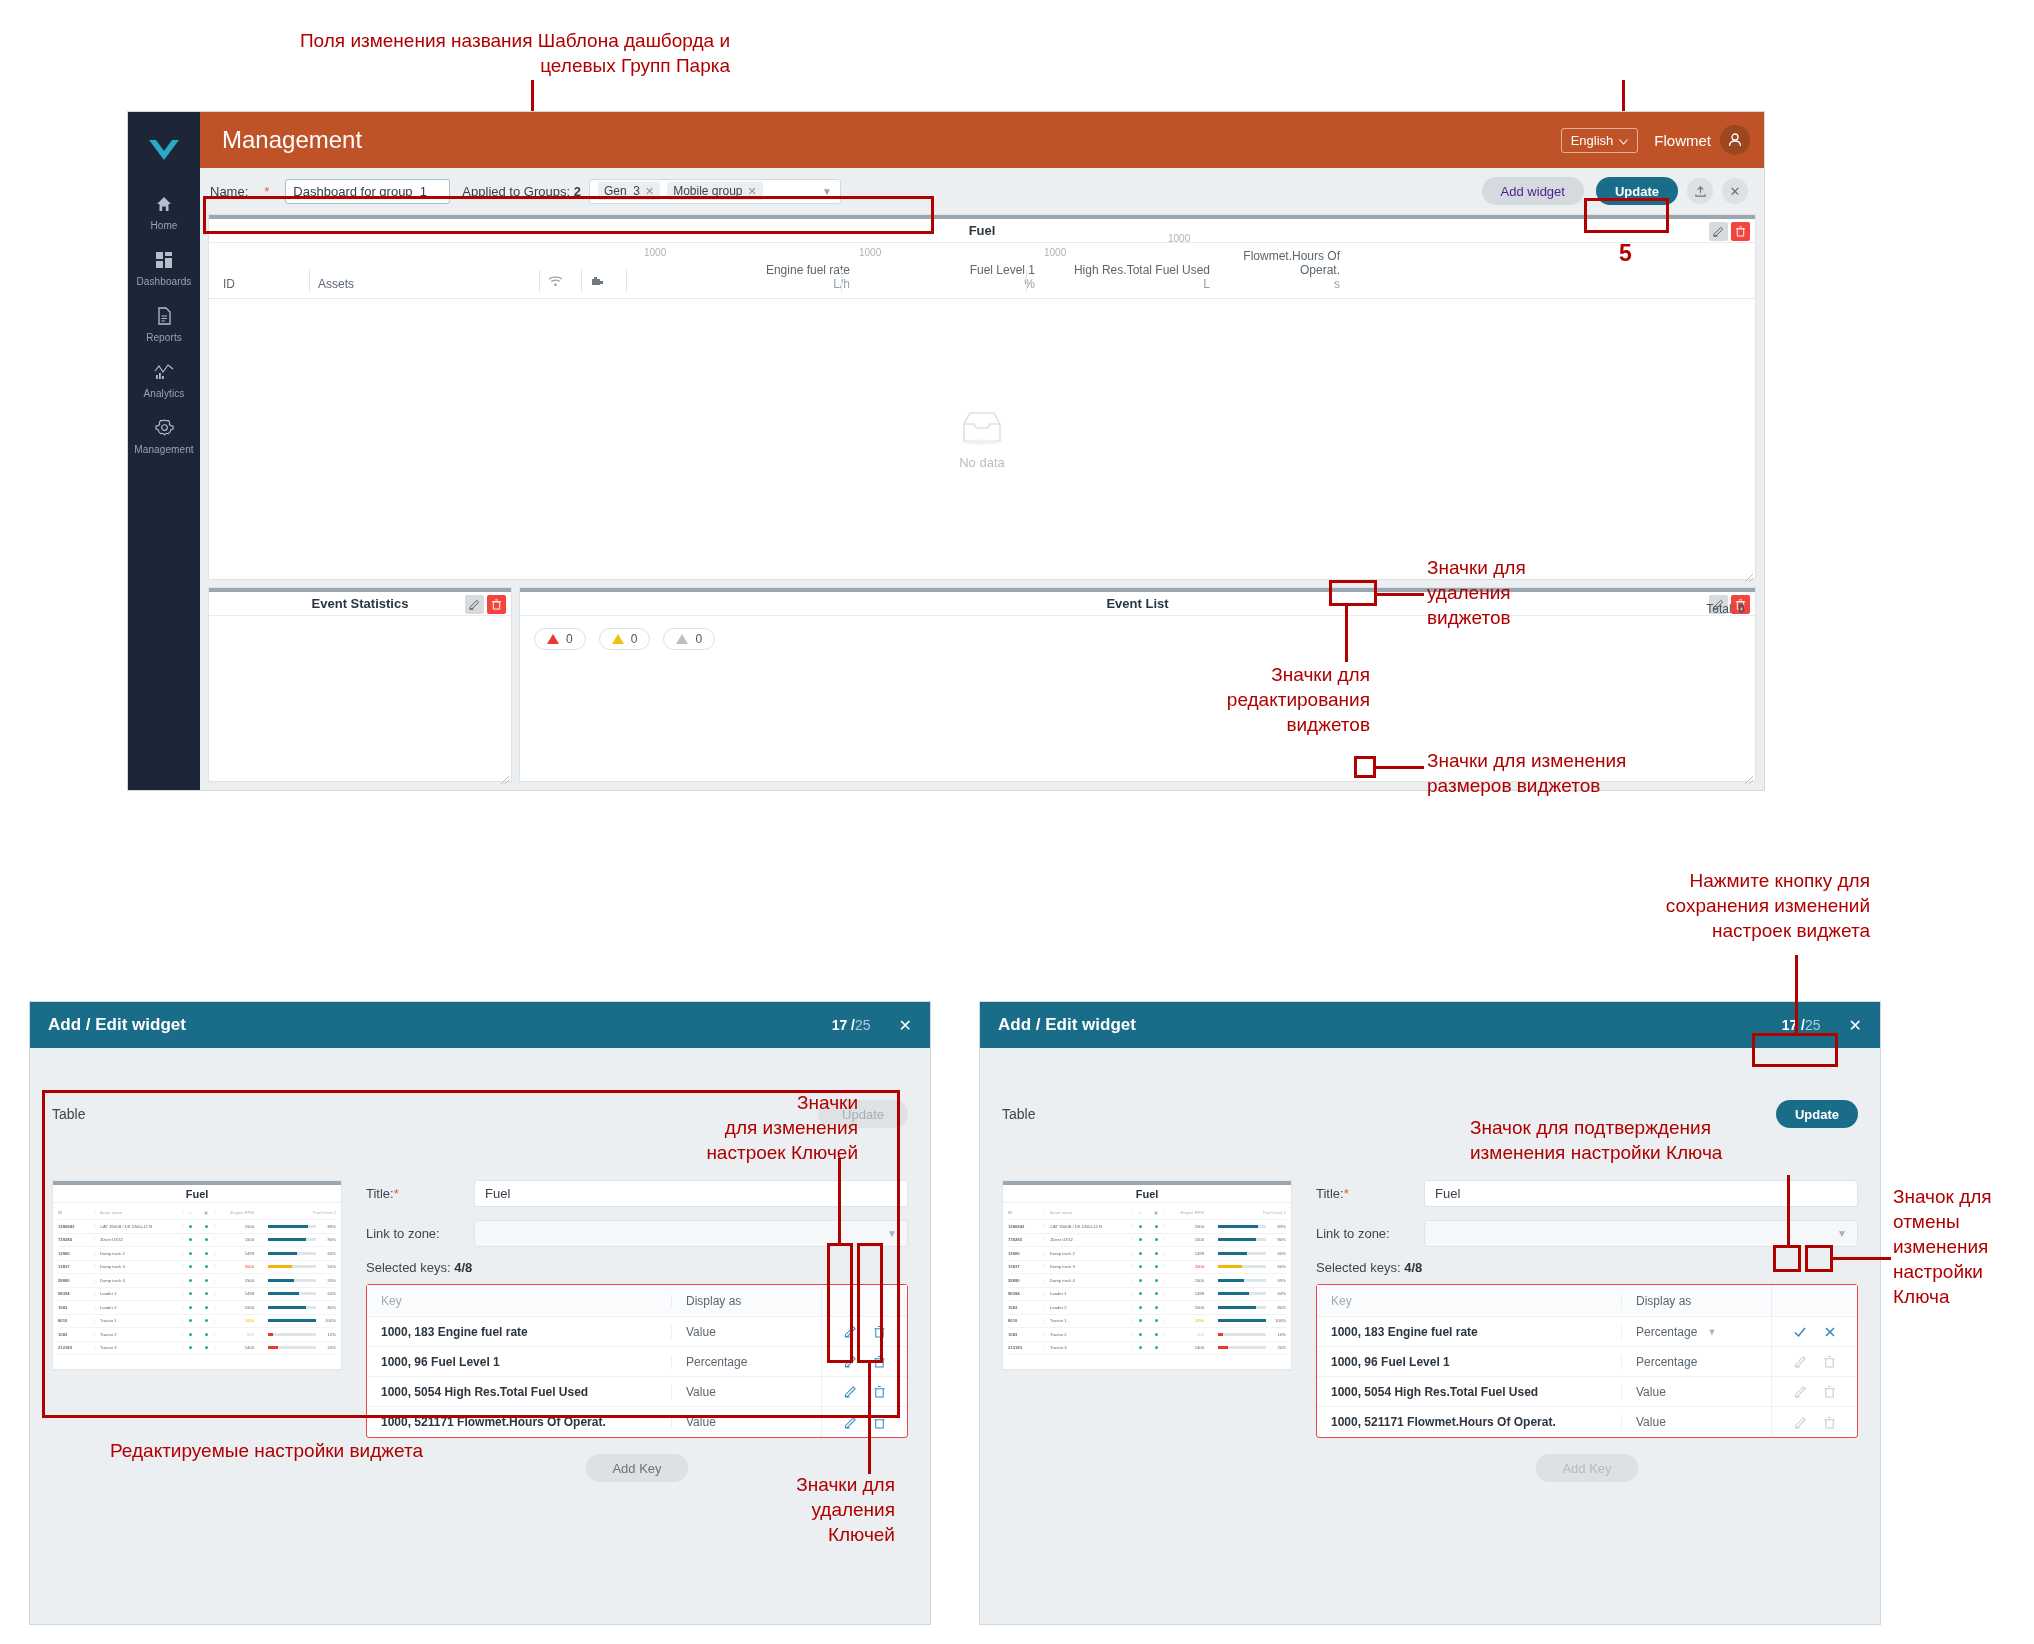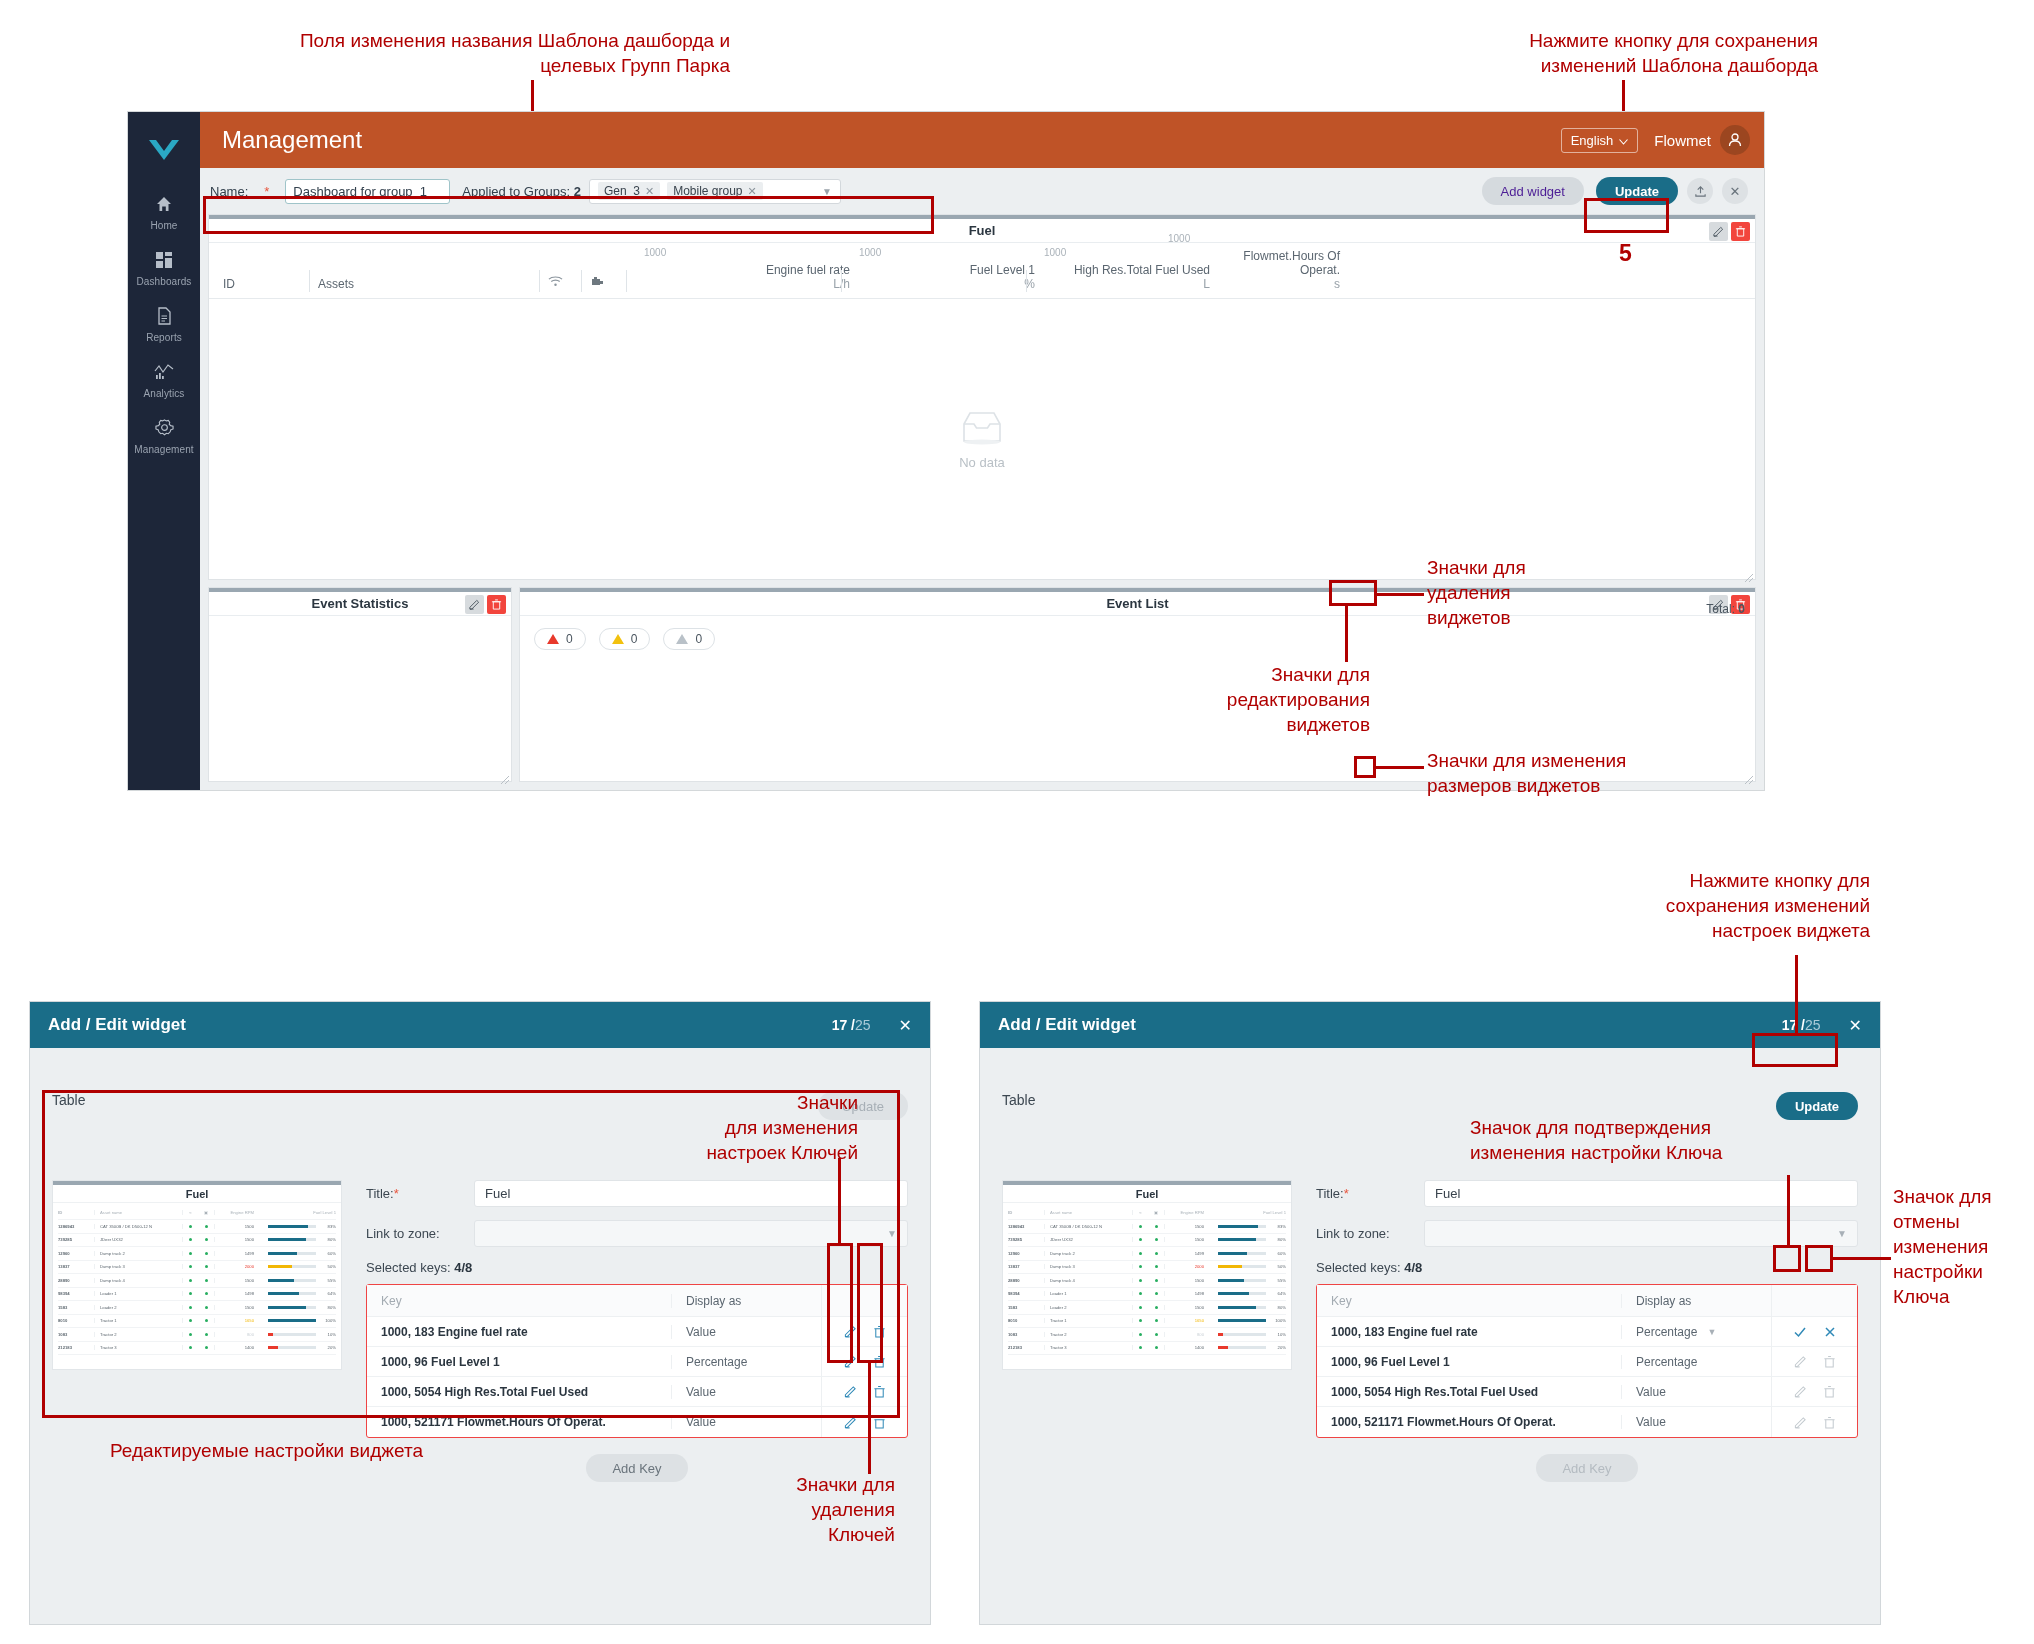--- a/index.html
+++ b/index.html
@@ -242,21 +242,21 @@
     flex: 0 0 46px;
   }
   .dlg-head .t { font-size: 17px; font-weight: bold; }
   .dlg-head .sp { flex: 1; }
   .dlg-count { font-size: 14px; }
   .dlg-count b { font-weight: bold; }
   .dlg-count span.tot { color: #aacbd8; }
   .dlg-close { margin-left: 28px; font-size: 16px; cursor: pointer; }
 
   .dlg-sub {
-    height: 44px; display: flex; align-items: flex-start;
+    height: 44px; display: flex; align-items: center;
     padding: 0 22px; flex: 0 0 44px;
   }
   .dlg-sub .type { font-size: 14px; color: #3c4751; }
   .dlg-sub .sp { flex: 1; }
   .btn-update-dis {
     background: #dee2e5; color: #a7afb6;
     border-radius: 15px; border: none;
     height: 28px; padding: 0 24px; font-size: 13px;
     font-family: "Liberation Sans", sans-serif;
   }
@@ -347,22 +347,20 @@
 </style>
 </head>
 <body>
 
 <div class="stage">
 
   <div class="anno r" style="left:150px; top:28px; width:580px;">Поля изменения названия Шаблона дашборда и
 целевых Групп Парка</div>
   <div class="anno-line" style="left:531px; top:80px; width:3px; height:122px;"></div>
 
-  <div class="anno r" style="left:1380px; top:28px; width:438px;">Нажмите кнопку для сохранения
-изменений Шаблона дашборда</div>
   <div class="anno-line" style="left:1622px; top:80px; width:3px; height:122px;"></div>
 
   <div class="app">
 
     <div class="sidebar">
       <div class="logo-wrap">
         <svg class="logo-v" viewBox="0 0 34 26">
           <path d="M2 3 L17 23 L32 3 L25 3 L17 14 L9 3 Z" fill="#2aa8c4"></path>
         </svg>
       </div>

